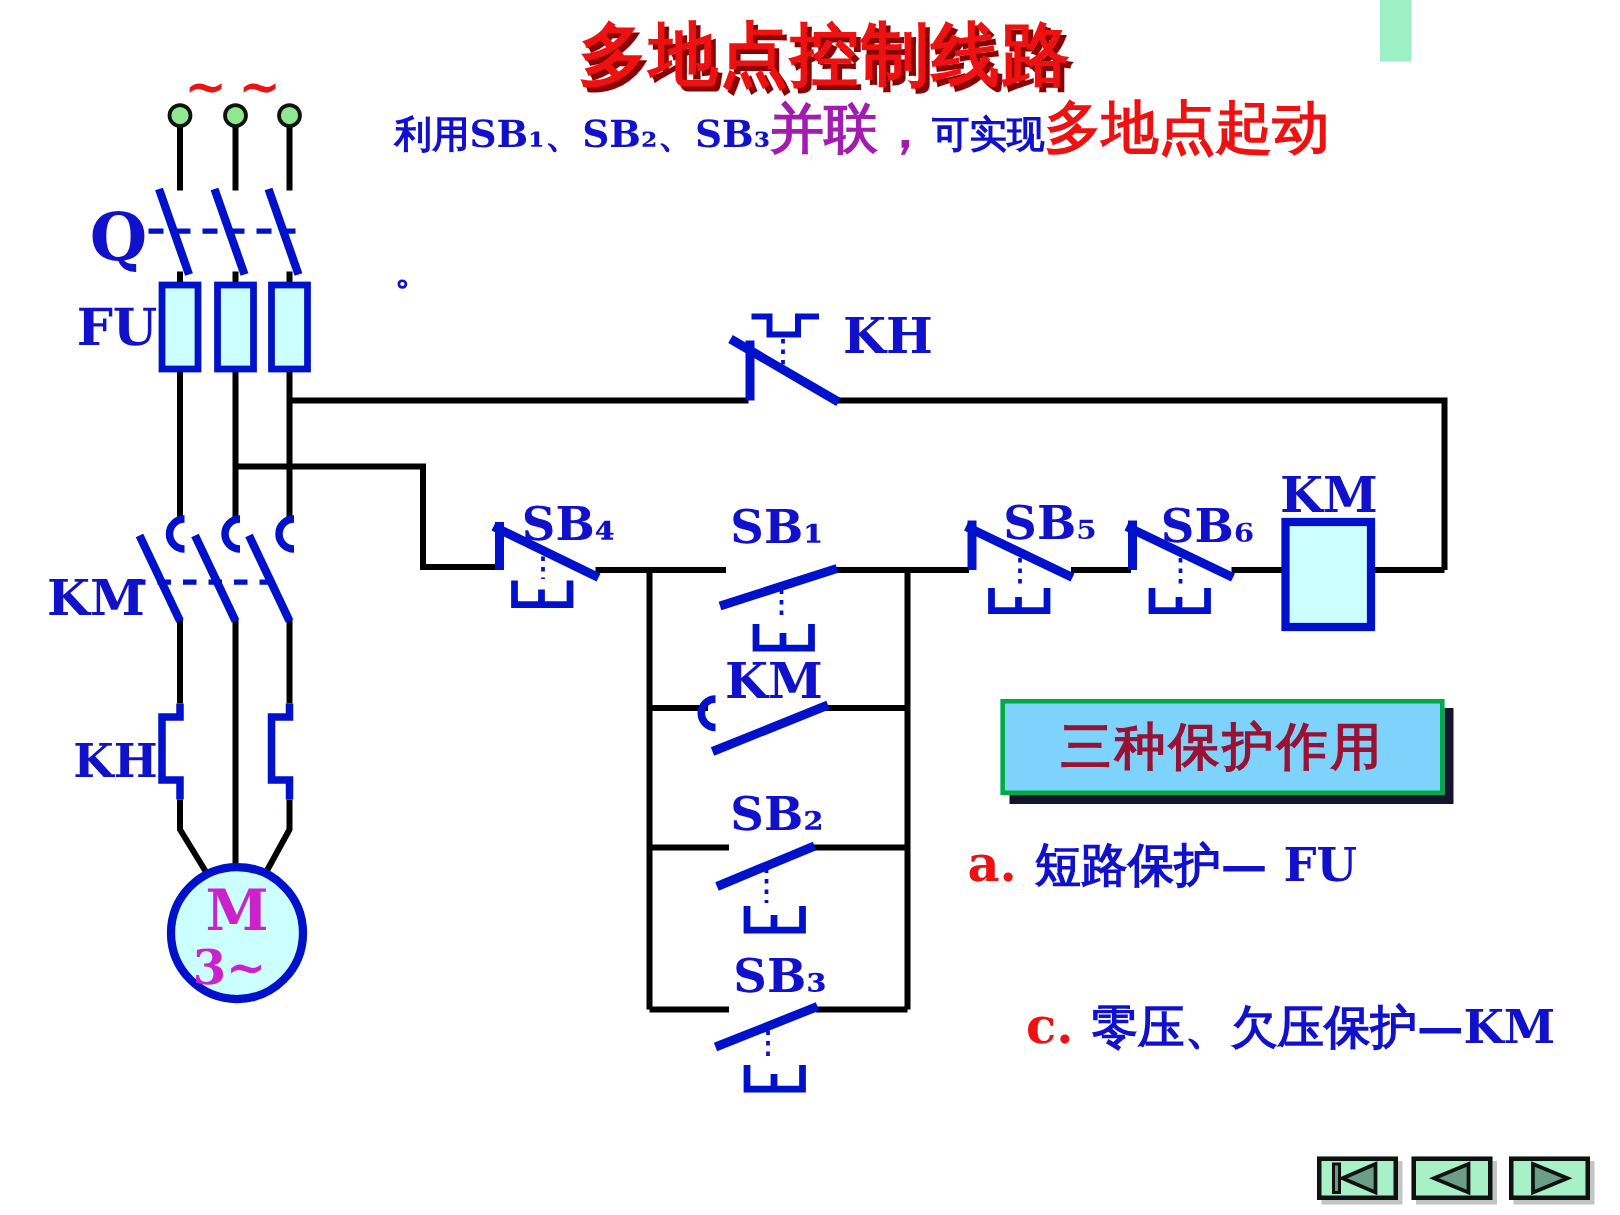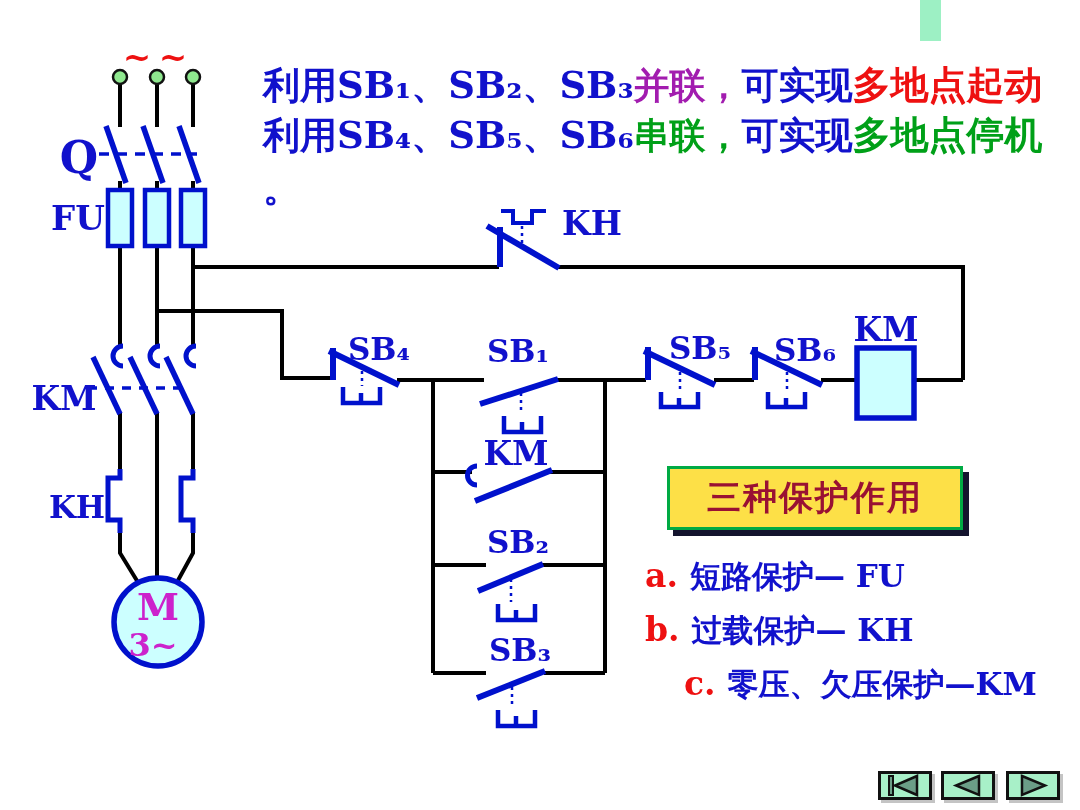--- a/index.html
+++ b/index.html
@@ -4,52 +4,50 @@
 <style>
   html,body{margin:0;padding:0;background:#fff;}
   .slide{position:relative;width:1080px;height:810px;background:#ffffff;overflow:hidden;
          font-family:"DejaVu Serif","Liberation Serif",serif;}
   .corner-rect{position:absolute;left:920px;top:0;width:21px;height:41px;background:#9df0c4;}
   .title{position:absolute;left:340px;top:6px;width:420px;text-align:center;
          font-size:46px;font-weight:bold;color:#ee1111;letter-spacing:1px;
          text-shadow:3px 3px 0 #8b0000;white-space:nowrap;}
   .intro-line{position:absolute;left:263px;white-space:nowrap;font-weight:bold;}
   .il1{top:60px;} .il2{top:110px;} .il3{top:164px;}
-  .c-blue{color:#1111cc;font-size:37px;}
+  .c-blue{color:#1111cc;font-size:25px;}
   .c-red-mid{color:#a21caf;font-size:36px;}
   .c-red-big{color:#ee1111;font-size:38px;margin-top:16px;}
   .c-green-mid{color:#00a018;font-size:36px;}
   .c-green-big{color:#00a018;font-size:38px;}
   .circuit{position:absolute;left:0;top:0;}
   .prot-box{position:absolute;left:667px;top:466px;width:290px;height:58px;
-            background:#fde047;border:3px solid #00aa44;box-shadow:6px 6px 0 #14142e;
+            background:#7dd3fc;border:3px solid #00aa44;box-shadow:6px 6px 0 #14142e;
             display:flex;align-items:center;justify-content:center;}
   .prot-box span{font-size:34px;font-weight:bold;color:#991133;letter-spacing:2px;white-space:nowrap;}
   .prot-item{position:absolute;white-space:nowrap;font-weight:bold;}
   .pi-a{left:645px;top:556px;} .pi-b{left:645px;top:610px;} .pi-c{left:684px;top:664px;}
   .marker{color:#ee1111;font-size:33px;margin-right:12px;}
   .ptext{color:#1111cc;font-size:31px;}
   .nav-btn{position:absolute;top:771px;width:54px;height:29px;background:#a8f0c8;
            border:3px solid #111;box-shadow:3px 3px 0 #c4c4c4;display:flex;
            align-items:center;justify-content:center;cursor:pointer;box-sizing:border-box;}
   .nb1{left:878px;} .nb2{left:941px;} .nb3{left:1006px;}
 </style>
 </head>
 <body>
 
 <div class="slide">
 
   <div class="corner-rect"></div>
 
+  <div class="title">多地点控制线路</div>
 
   <div class="intro-line il1">
     <span class="c-blue">利用SB₁、SB₂、SB₃</span><span class="c-red-mid">并联，</span><span class="c-blue">可实现</span><span class="c-red-big">多地点起动</span>
-  </div>
-  <div class="intro-line il2">
-    <span class="c-blue">利用SB₄、SB₅、SB₆</span><span class="c-green-mid">串联，</span><span class="c-blue">可实现</span><span class="c-green-big">多地点停机</span>
   </div>
   <div class="intro-line il3">
     <span class="c-blue">。</span>
   </div>
 
   <svg class="circuit" width="1080" height="810" viewBox="0 0 1080 810">
 
     <g stroke="#000" stroke-width="4" fill="none">
       <path d="M120,84 V127"></path>
         <path d="M157,84 V127"></path>
@@ -201,23 +199,20 @@
     </g>
   </svg>
 
   <div class="prot-box">
     <span>三种保护作用</span>
   </div>
 
   <div class="prot-item pi-a">
     <span class="marker">a.</span><span class="ptext">短路保护— FU</span>
   </div>
-  <div class="prot-item pi-b">
-    <span class="marker">b.</span><span class="ptext">过载保护— KH</span>
-  </div>
   <div class="prot-item pi-c">
     <span class="marker">c.</span><span class="ptext">零压、欠压保护—KM</span>
   </div>
 
   <div class="nav-btn nb1">
     <svg width="44" height="23" viewBox="0 0 44 23">
       <rect x="6" y="2" width="4" height="19" fill="#6b9e87" stroke="#111" stroke-width="2"></rect>
       <polygon points="34,2 12,11.5 34,21" fill="#6b9e87" stroke="#111" stroke-width="2.5"></polygon>
     </svg>
   </div>

